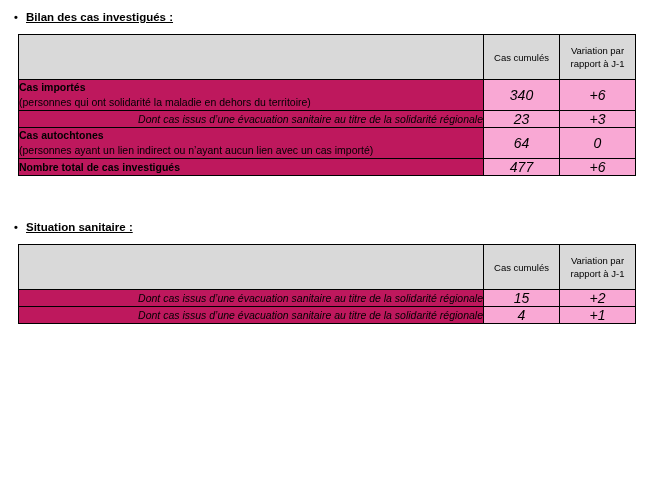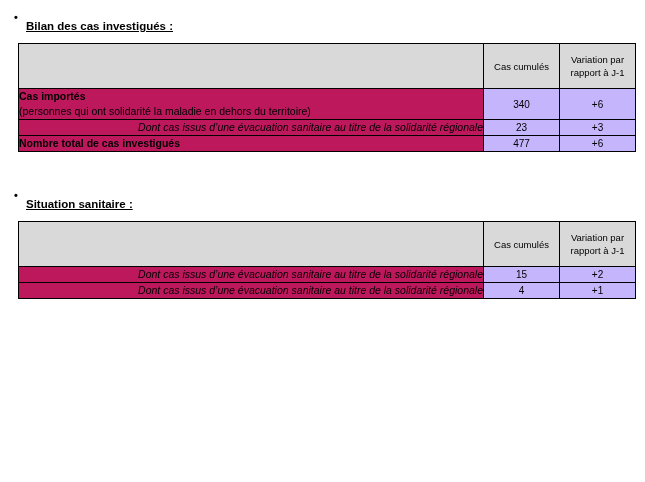--- a/index.html
+++ b/index.html
@@ -28,26 +28,25 @@
   }
   .bullet {
     width: 12px;
     flex: 0 0 12px;
     font-size: 11px;
     line-height: 14px;
   }
   .section-heading .label {
     text-decoration: underline;
     line-height: 14px;
-    margin-top: 9px;
   }
   table.data {
     border-collapse: collapse;
     width: 617px;
-    margin: 0 0 4px 4px;
+    margin: 0 0 12px 4px;
     table-layout: fixed;
   }
   table.data td, table.data th {
     border: 1px solid #000000;
     padding: 0;
     vertical-align: middle;
   }
   col.c-label { width: 465px; }
   col.c-cum { width: 76px; }
   col.c-var { width: 76px; }
@@ -80,22 +79,23 @@
   td.label-cell.italic-row {
     font-style: italic;
     font-weight: normal;
     text-align: right;
   }
   td.label-cell.bold-row {
     font-weight: bold;
   }
   td.num {
     text-align: center;
-    font-size: 10px;
-    background: #c4b5fd;
+    font-size: 14px;
+    background: #f9a8d4;
+    font-style: italic;
   }
   .spacer-lg { height: 30px; }
 </style>
 </head>
 <body>
 
 <div class="page">
 
   <div class="section-heading">
     <span class="bullet">•</span>
@@ -132,20 +132,28 @@
         <td class="num">+6</td>
       </tr>
       <tr>
         <td class="label-cell italic-row">
           <div>Dont cas issus d’une évacuation sanitaire au titre de la solidarité régionale</div>
         </td>
         <td class="num">23</td>
         <td class="num">+3</td>
       </tr>
       <tr>
+        <td class="label-cell">
+          <div class="l1">Cas autochtones</div>
+          <div class="l2">(personnes ayant un lien indirect ou n’ayant aucun lien avec un cas importé)</div>
+        </td>
+        <td class="num">64</td>
+        <td class="num">0</td>
+      </tr>
+      <tr>
         <td class="label-cell bold-row">
           <div>Nombre total de cas investigués</div>
         </td>
         <td class="num">477</td>
         <td class="num">+6</td>
       </tr>
     </tbody>
   </table>
 
   <div class="spacer-lg"></div>

